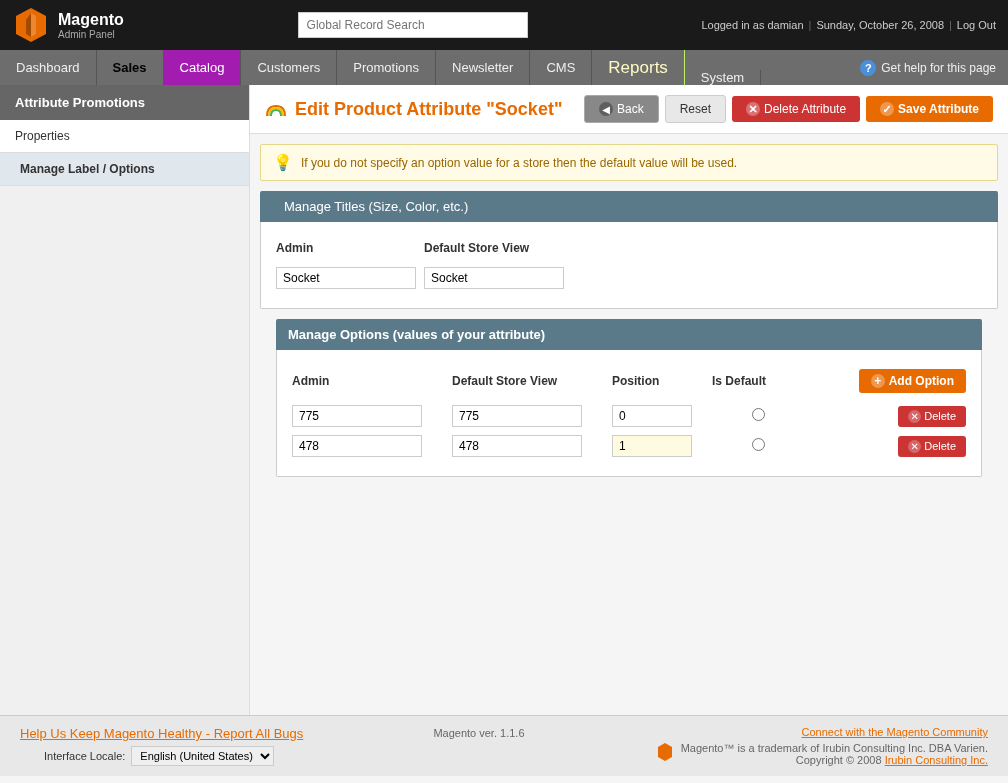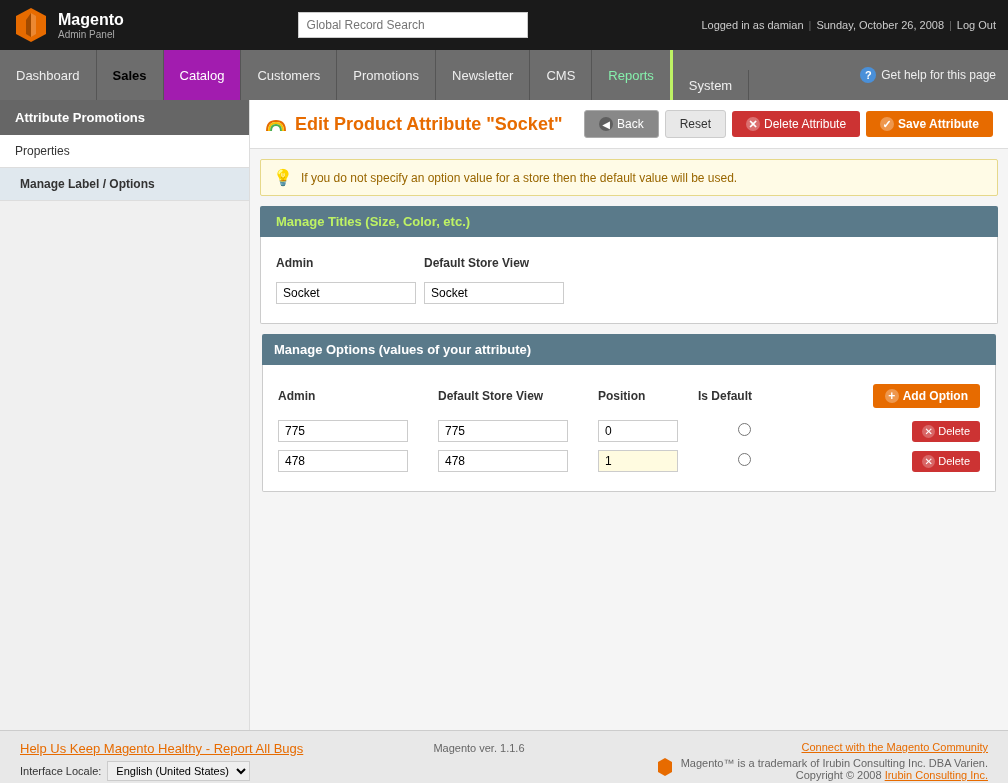--- a/index.html
+++ b/index.html
@@ -29,29 +29,29 @@
   </div>
   <div style="color:#ccc; font-size:11px; display:flex; align-items:flex-end; gap:5px; white-space:nowrap;">
     <span>Logged in as damian</span>
     <span style="color:#666;">|</span>
     <span>Sunday, October 26, 2008</span>
     <span style="color:#666;">|</span>
     <a href="#" style="color:#ccc; text-decoration:none;">Log Out</a>
   </div>
 </div>
 
-<div style="background:#6d6d6d; display:flex; align-items:stretch; height:50px;">
+<div style="background:#6d6d6d; display:flex; align-items:stretch; height:35px;">
   <a href="#" style="display:flex; align-items:center; padding:0 16px; color:#eee; text-decoration:none; font-size:13px; border-right:1px solid #555;">Dashboard</a>
   <a href="#" style="display:flex; align-items:center; padding:4px 16px; color:#000000; text-decoration:none; font-size:13px; border-right:1px solid #555;font-weight:bold;">Sales</a>
   <a href="#" style="display:flex; align-items:center; padding:0 16px; color:white; text-decoration:none; font-size:13px; border-right:1px solid #555; background:#a21caf;">Catalog</a>
   <a href="#" style="display:flex; align-items:center; padding:0 16px; color:#eee; text-decoration:none; font-size:13px; border-right:1px solid #555;">Customers</a>
   <a href="#" style="display:flex; align-items:center; padding:0 16px; color:#eee; text-decoration:none; font-size:13px; border-right:1px solid #555;">Promotions</a>
   <a href="#" style="display:flex; align-items:center; padding:0 16px; color:#eee; text-decoration:none; font-size:13px; border-right:1px solid #555;">Newsletter</a>
   <a href="#" style="display:flex; align-items:center; padding:0 16px; color:#eee; text-decoration:none; font-size:13px; border-right:1px solid #555;">CMS</a>
-  <a href="#" style="display:flex; align-items:center; padding:0 16px; color:#86efac; text-decoration:none; font-size:13px; border-right:3px solid #bef264;">Reports</a>
+  <a href="#" style="display:flex; align-items:center; padding:0 16px; color:#fef9c3; text-decoration:none; font-size:17px; border-right:1px solid #bef264;">Reports</a>
   <a href="#" style="display:flex; align-items:center; padding:0 16px; color:#eee; text-decoration:none; font-size:13px; border-right:1px solid #555;margin-top:20px;">System</a>
   <div style="margin-left:auto; display:flex; align-items:center; padding-right:12px; gap:5px;">
     <span style="display:inline-flex; align-items:center; justify-content:center; width:16px; height:16px; background:#4a90d9; border-radius:50%; color:white; font-size:11px; font-weight:bold;">?</span>
     <a href="#" style="color:#eee; font-size:12px; text-decoration:none;">Get help for this page</a>
   </div>
 </div>
 
 <div style="display:flex; background:#f5f5f5; min-height:630px;">
 
   <div style="width:250px; background:#f0f0f0; border-right:1px solid #ddd;">
@@ -86,21 +86,21 @@
         </button>
       </div>
     </div>
 
     <div style="margin:10px 10px 5px; background:#fffbe6; border:1px solid #e6d88a; padding:8px 12px; display:flex; align-items:center; gap:8px; border-radius:2px;">
       <span style="color:#e6b800; font-size:16px;">💡</span>
       <span style="color:#996600; font-size:12px;">If you do not specify an option value for a store then the default value will be used.</span>
     </div>
 
     <div style="margin:5px 10px;">
-      <div style="background:#5a7a8a; color:#bef264; padding:8px 16px; font-size:13px; font-weight:bold; border-radius:2px 2px 0 0;">Manage Titles (Size, Color, etc.)</div>
+      <div style="background:#5a7a8a; color:#ffffff; padding:8px 24px; font-size:13px; font-weight:normal; border-radius:2px 2px 0 0;">Manage Titles (Size, Color, etc.)</div>
       <div style="background:white; border:1px solid #ccc; border-top:none; padding:15px; border-radius:0 0 2px 2px;">
         <table style="border-collapse:collapse;">
           <thead>
             <tr>
               <th style="text-align:left; font-weight:bold; font-size:12px; padding:4px 60px 8px 0; color:#333;">Admin</th>
               <th style="text-align:left; font-weight:bold; font-size:12px; padding:4px 0 8px 0; color:#333;">Default Store View</th>
             </tr>
           </thead>
           <tbody>
             <tr>
@@ -109,21 +109,21 @@
               </td>
               <td style="padding:4px 8px 4px 0;">
                 <input type="text" style="border: 1px solid rgb(204, 204, 204); padding: 3px 6px; font-size: 12px; width: 140px;" value="Socket">
               </td>
             </tr>
           </tbody>
         </table>
       </div>
     </div>
 
-    <div style="margin:5px 12px;">
+    <div style="margin:5px 26px;">
       <div style="background:#5a7a8a; color:white; padding:8px 12px; font-size:13px; font-weight:bold; border-radius:2px 2px 0 0;">Manage Options (values of your attribute)</div>
       <div style="background:white; border:1px solid #ccc; border-top:none; padding:15px; border-radius:0 0 2px 2px;">
 
         <table style="border-collapse:collapse; width:100%;">
           <thead>
             <tr>
               <th style="text-align:left; font-weight:bold; font-size:12px; padding:4px 8px 8px 0; color:#333; width:160px;">Admin</th>
               <th style="text-align:left; font-weight:bold; font-size:12px; padding:4px 8px 8px 0; color:#333; width:160px;">Default Store View</th>
               <th style="text-align:left; font-weight:bold; font-size:12px; padding:4px 8px 8px 0; color:#333; width:100px;">Position</th>
               <th style="text-align:left; font-weight:bold; font-size:12px; padding:4px 8px 8px 0; color:#333; width:100px;">Is Default</th>
@@ -184,21 +184,21 @@
     </div>
 
   </div>
 </div>
 
 <div style="background:#e8e8e8; border-top:1px solid #ccc; padding:10px 20px;">
   <div style="display:flex; justify-content:space-between; align-items:flex-start;">
     <div>
       <a href="#" style="color:#e76b00; font-size:13px; text-decoration:underline;">Help Us Keep Magento Healthy - Report All Bugs</a>
       <div style="display:flex; align-items:center; gap:6px; margin-top:5px;">
-        <span style="font-size:11px; color:#333;">Interface Locale:</span>
+        <span style="font-size:11px; color:#333;margin-left:24px;">Interface Locale:</span>
         <select style="padding:2px 4px; font-size:11px; border:1px solid #ccc;">
           <option>English (United States)</option>
         </select>
       </div>
     </div>
     <div style="text-align:center;">
       <span style="color:#666; font-size:11px;">Magento ver. 1.1.6</span>
     </div>
     <div style="text-align:right;">
       <a href="#" style="color:#e76b00; font-size:11px; text-decoration:underline; display:block; margin-bottom:4px;">Connect with the Magento Community</a>

